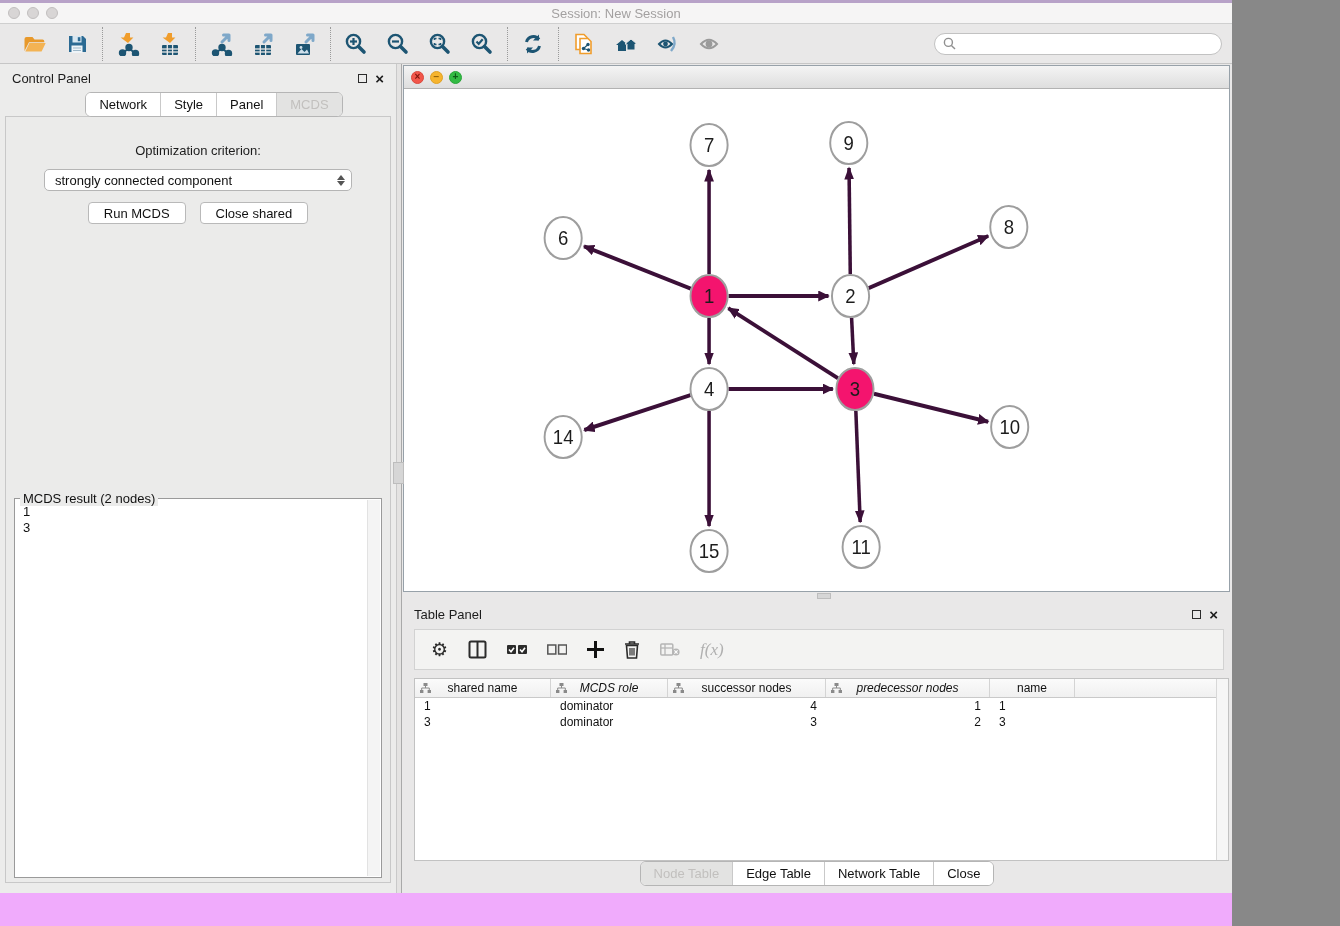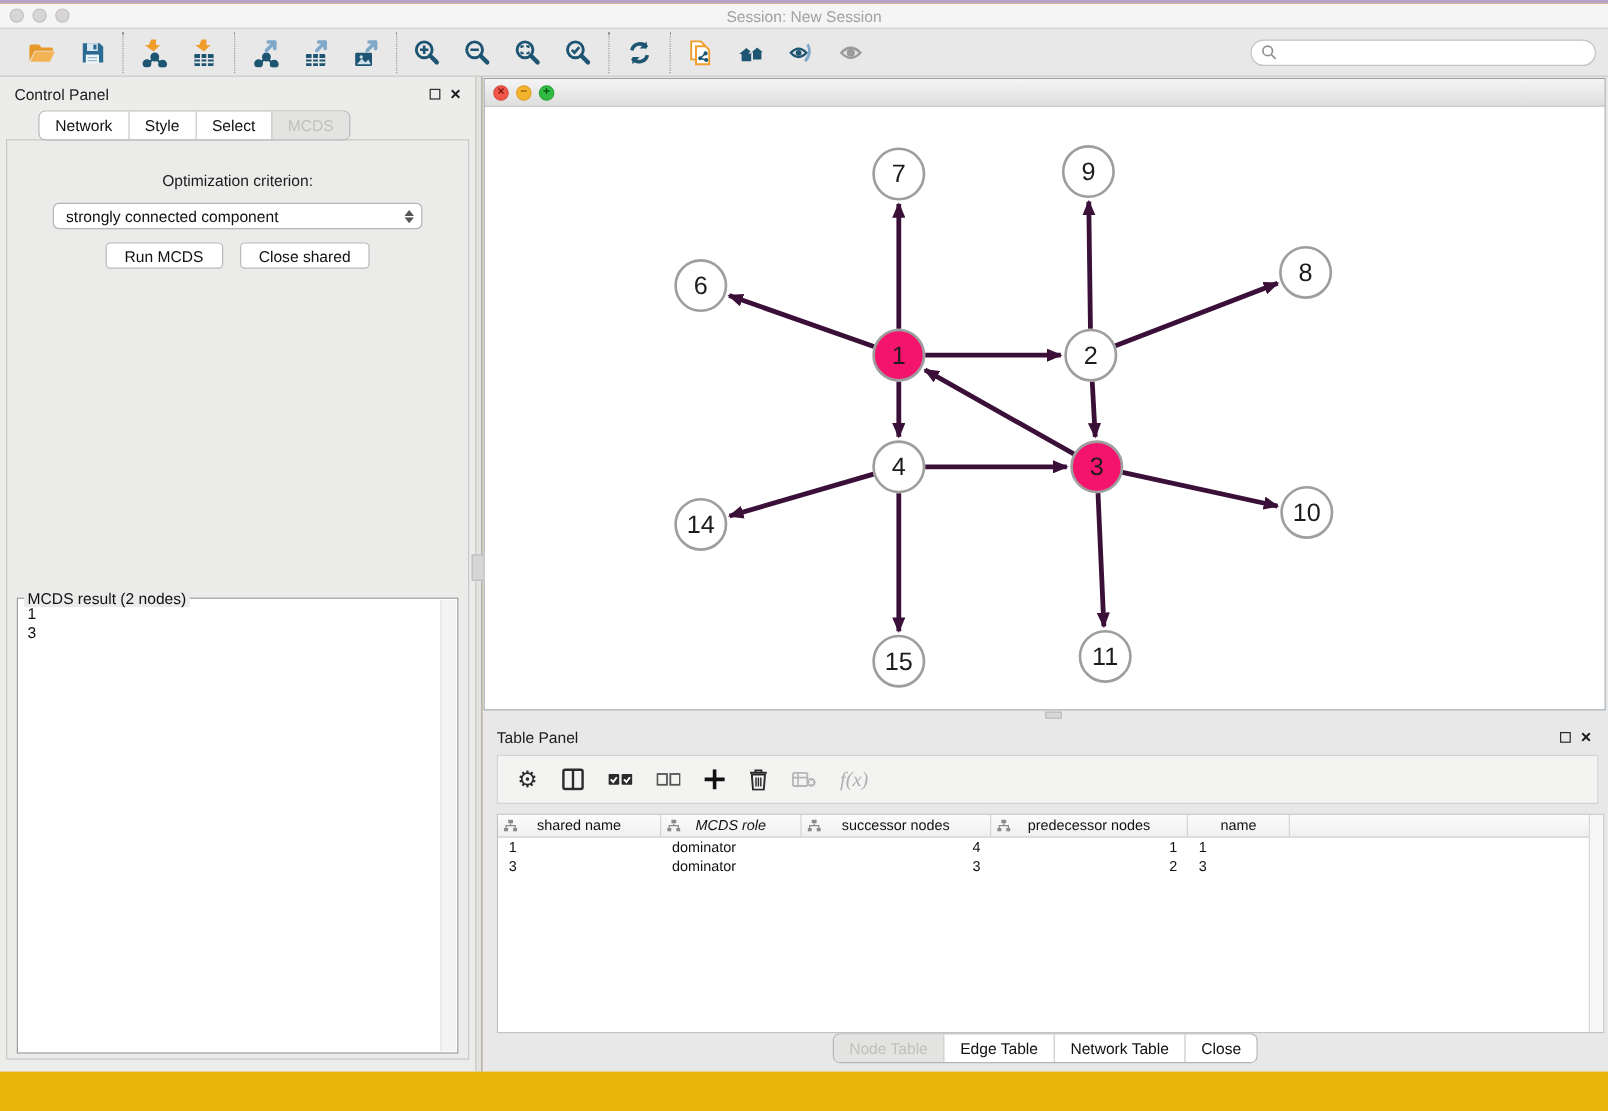--- a/index.html
+++ b/index.html
@@ -1,18 +1,18 @@
 <!DOCTYPE html>
 <html><head>
 <meta charset="utf-8">
 <style>
   * { margin:0; padding:0; box-sizing:border-box; }
   html,body { background:#888; }
   body { font-family:"Liberation Sans", sans-serif; }
-  .window { width:1340px; height:926px; position:relative; background:#eab308; overflow:hidden;
+  .window { width:1232px; height:926px; position:relative; background:#f0abfc; overflow:hidden;
             border-top:3px solid #b8a2c8; }
 
   
   .titlebar { height:21px; background:#f6f5f5; border-bottom:1px solid #cfcfcf;
               display:flex; align-items:center; position:relative; padding-left:8px; }
   .tl-dot { width:12px; height:12px; border-radius:50%; background:#d8d5d5; border:1px solid #c2bfbf; margin-right:7px; }
   .win-title { position:absolute; left:0; right:0; text-align:center; font-size:13px; color:#a3a0a0; }
 
   
   .toolbar { height:40px; background:#e9e8e8; border-bottom:1px solid #c6c6c6;
@@ -28,21 +28,21 @@
   
   .main { display:flex; height:829px; }
 
   
   .control-panel { width:396px; display:flex; flex-direction:column; background:#ececeb; }
   .cp-header { height:28px; display:flex; align-items:center; padding:0 12px; }
   .panel-title { font-size:13px; color:#1c1c1c; }
   .panel-header-icons { margin-left:auto; display:flex; align-items:center; gap:8px; }
   .float-icon { width:9px; height:9px; border:1.5px solid #2b2b2b; display:inline-block; }
   .close-icon { font-size:15px; font-weight:bold; color:#1c1c1c; line-height:1; cursor:pointer; }
-  .cp-tabs { display:flex; position:relative; z-index:2; margin-bottom:-1px;padding-left:32px; }
+  .cp-tabs { display:flex; justify-content:center; position:relative; z-index:2; margin-bottom:-1px;padding-left:32px; }
   .tab-group { display:flex; border:1px solid #b5b5b5; border-radius:6px; overflow:hidden; background:#fff; }
   .tab { padding:4px 13px; font-size:13px; color:#111; background:#fff; border-left:1px solid #c9c9c9; cursor:pointer; white-space:nowrap; }
   .tab:first-child { border-left:none; }
   .tab.active { background:#e3e3e2; color:#c2c0be; }
   .cp-content { flex:1; margin:0 5px 10px 5px; border:1px solid #c8c8c8; background:#ebebea;
                 display:flex; flex-direction:column; align-items:center; padding-top:26px; }
   .opt-label { font-size:13px; color:#1c1c1c; margin-bottom:11px; }
   .select-box { width:308px; height:22px; background:#fff; border:1px solid #b5b5b5; border-radius:5px;
                 display:flex; align-items:center; padding:0 6px 0 10px; font-size:13px; color:#111; cursor:pointer;gap:24px; }
   .select-box .chevrons { margin-left:auto; display:flex; flex-direction:column; gap:1px; }
@@ -304,21 +304,21 @@
         <span class="panel-title">Control Panel</span>
         <span class="panel-header-icons">
           <span class="float-icon"></span>
           <span class="close-icon">×</span>
         </span>
       </div>
       <div class="cp-tabs">
         <div class="tab-group" id="cp-tab-group">
             <div class="tab">Network</div>
             <div class="tab">Style</div>
-            <div class="tab">Select</div>
+            <div class="tab">Panel</div>
             <div class="tab active">MCDS</div>
           </div>
       </div>
       <div class="cp-content">
         <div class="opt-label">Optimization criterion:</div>
         <div class="select-box">
           <span>strongly connected component</span>
           <span class="chevrons">
             <svg width="8" height="5" viewBox="0 0 8 5">
                 <path d="M4 0 L8 5 H0 Z" fill="#555"></path>
@@ -540,21 +540,21 @@
                 <svg width="11" height="10" viewBox="0 0 11 10">
                   <g fill="#8a8a8a">
                     <rect x="3.5" y="0" width="4" height="3"></rect>
                     <rect x="0" y="7" width="3.4" height="3"></rect>
                     <rect x="7.6" y="7" width="3.4" height="3"></rect>
                   </g>
                   <path d="M5.5 3 v2 M1.7 7 V5 h7.6 v2" fill="none" stroke="#8a8a8a" stroke-width="1"></path>
                 </svg>
                 <span>successor nodes</span>
               </div>
-              <div class="t-hcell" style="width: 164px;">
+              <div class="t-hcell" style="width: 164px; font-style: italic;">
                 <svg width="11" height="10" viewBox="0 0 11 10">
                   <g fill="#8a8a8a">
                     <rect x="3.5" y="0" width="4" height="3"></rect>
                     <rect x="0" y="7" width="3.4" height="3"></rect>
                     <rect x="7.6" y="7" width="3.4" height="3"></rect>
                   </g>
                   <path d="M5.5 3 v2 M1.7 7 V5 h7.6 v2" fill="none" stroke="#8a8a8a" stroke-width="1"></path>
                 </svg>
                 <span>predecessor nodes</span>
               </div>

